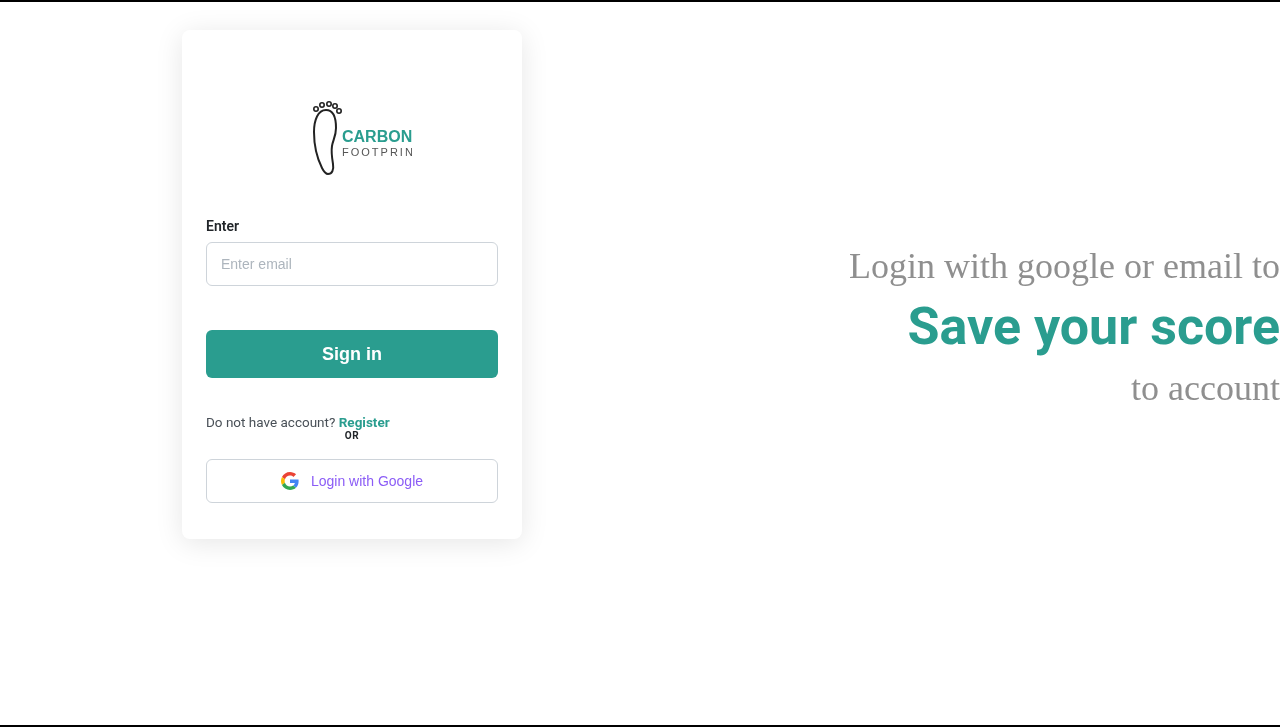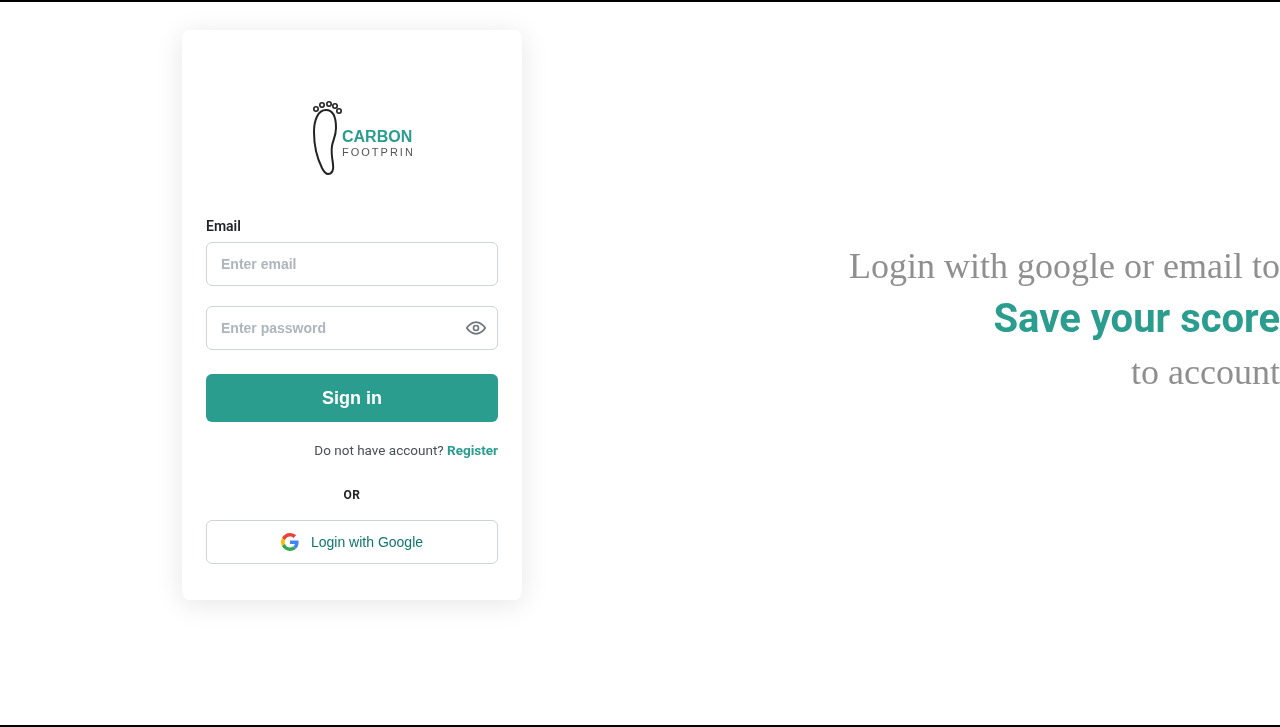--- a/index.html
+++ b/index.html
@@ -51,21 +51,20 @@
   .field-group { margin-bottom: 20px; }
   .input {
     width: 100%;
     height: 44px;
     border: 1px solid #ced4da;
     border-radius: 6px;
     padding: 0 14px;
     font-size: 14px;
     color: #495057;
     outline: none;
-    font-weight: bold;
   }
   .input::placeholder { color: #adb5bd; }
   .input-wrap {
     position: relative;
   }
   .eye-icon {
     position: absolute;
     right: 12px;
     top: 50%;
     transform: translateY(-50%);
@@ -79,52 +78,51 @@
     background: #2a9d8f;
     border: none;
     border-radius: 6px;
     color: #fff;
     font-size: 18px;
     font-weight: 600;
     cursor: pointer;
     margin-top: 4px;
   }
   .register-row {
-    text-align: right;
+    text-align: left;
     font-size: 13.5px;
     color: #495057;
-    margin-top: 20px;
+    margin-top: 36px;
   }
   .register-link {
     color: #2a9d8f;
     font-weight: 700;
     text-decoration: none;
     cursor: pointer;
   }
   .or-row {
     text-align: center;
-    font-size: 12px;
+    font-size: 10px;
     font-weight: 700;
     color: #212529;
-    margin-top: 30px;
     margin-bottom: 18px;
     letter-spacing: 0.5px;
   }
   .btn-google {
     width: 100%;
     height: 44px;
     background: #fff;
     border: 1px solid #ced4da;
     border-radius: 6px;
     display: flex;
     align-items: center;
     justify-content: center;
     gap: 12px;
     font-size: 14px;
-    color: #0f766e;
+    color: #8b5cf6;
     cursor: pointer;
   }
   .g-icon {
     display: inline-flex;
   }
   .right-col {
     flex: 1;
     display: flex;
     flex-direction: column;
     justify-content: flex-start;
@@ -137,21 +135,21 @@
     color: #8f8f8f;
     line-height: 1.45;
     font-weight: 400;
     text-align: right;
   }
   .tagline-highlight {
     display: block;
     font-family: -apple-system, BlinkMacSystemFont, "Segoe UI", Roboto, Arial, sans-serif;
     font-weight: 700;
     color: #2a9d8f;
-    font-size: 40px;
+    font-size: 52px;
     line-height: 1.35;
   }
 </style>
 </head>
 <body>
 
 <div class="page">
   <div class="left-col">
     <div class="card">
 
@@ -164,34 +162,25 @@
             <circle cx="23" cy="4" r="2.2" fill="none" stroke="#222" stroke-width="1.6"></circle>
             <circle cx="29" cy="6" r="2.2" fill="none" stroke="#222" stroke-width="1.6"></circle>
             <circle cx="33" cy="11" r="2.2" fill="none" stroke="#222" stroke-width="1.6"></circle>
           </g>
           <text x="50" y="44" font-family="Arial" font-size="16" font-weight="800" fill="#2a9d8f">CARBON</text>
           <text x="50" y="58" font-family="Arial" font-size="11" font-weight="500" letter-spacing="2" fill="#555">FOOTPRINT</text>
         </svg>
       </div>
 
       <div class="field-group">
-        <div class="field-label">Email</div>
+        <div class="field-label">Enter</div>
         <input class="input" type="email" placeholder="Enter email" style="">
       </div>
 
       <div class="field-group">
-        <div class="input-wrap">
-          <input class="input" type="password" placeholder="Enter password" style="">
-          <span class="eye-icon">
-            <svg width="20" height="20" viewBox="0 0 24 24" fill="none" stroke="currentColor" stroke-width="2">
-              <path d="M1 12s4-7 11-7 11 7 11 7-4 7-11 7S1 12 1 12z"></path>
-              <circle cx="12" cy="12" r="3"></circle>
-            </svg>
-          </span>
-        </div>
       </div>
 
       <button class="btn-primary">Sign in</button>
 
       <div class="register-row">
         <span>Do not have account? </span><a class="register-link">Register</a>
       </div>
 
       <div class="or-row">OR</div>
 

